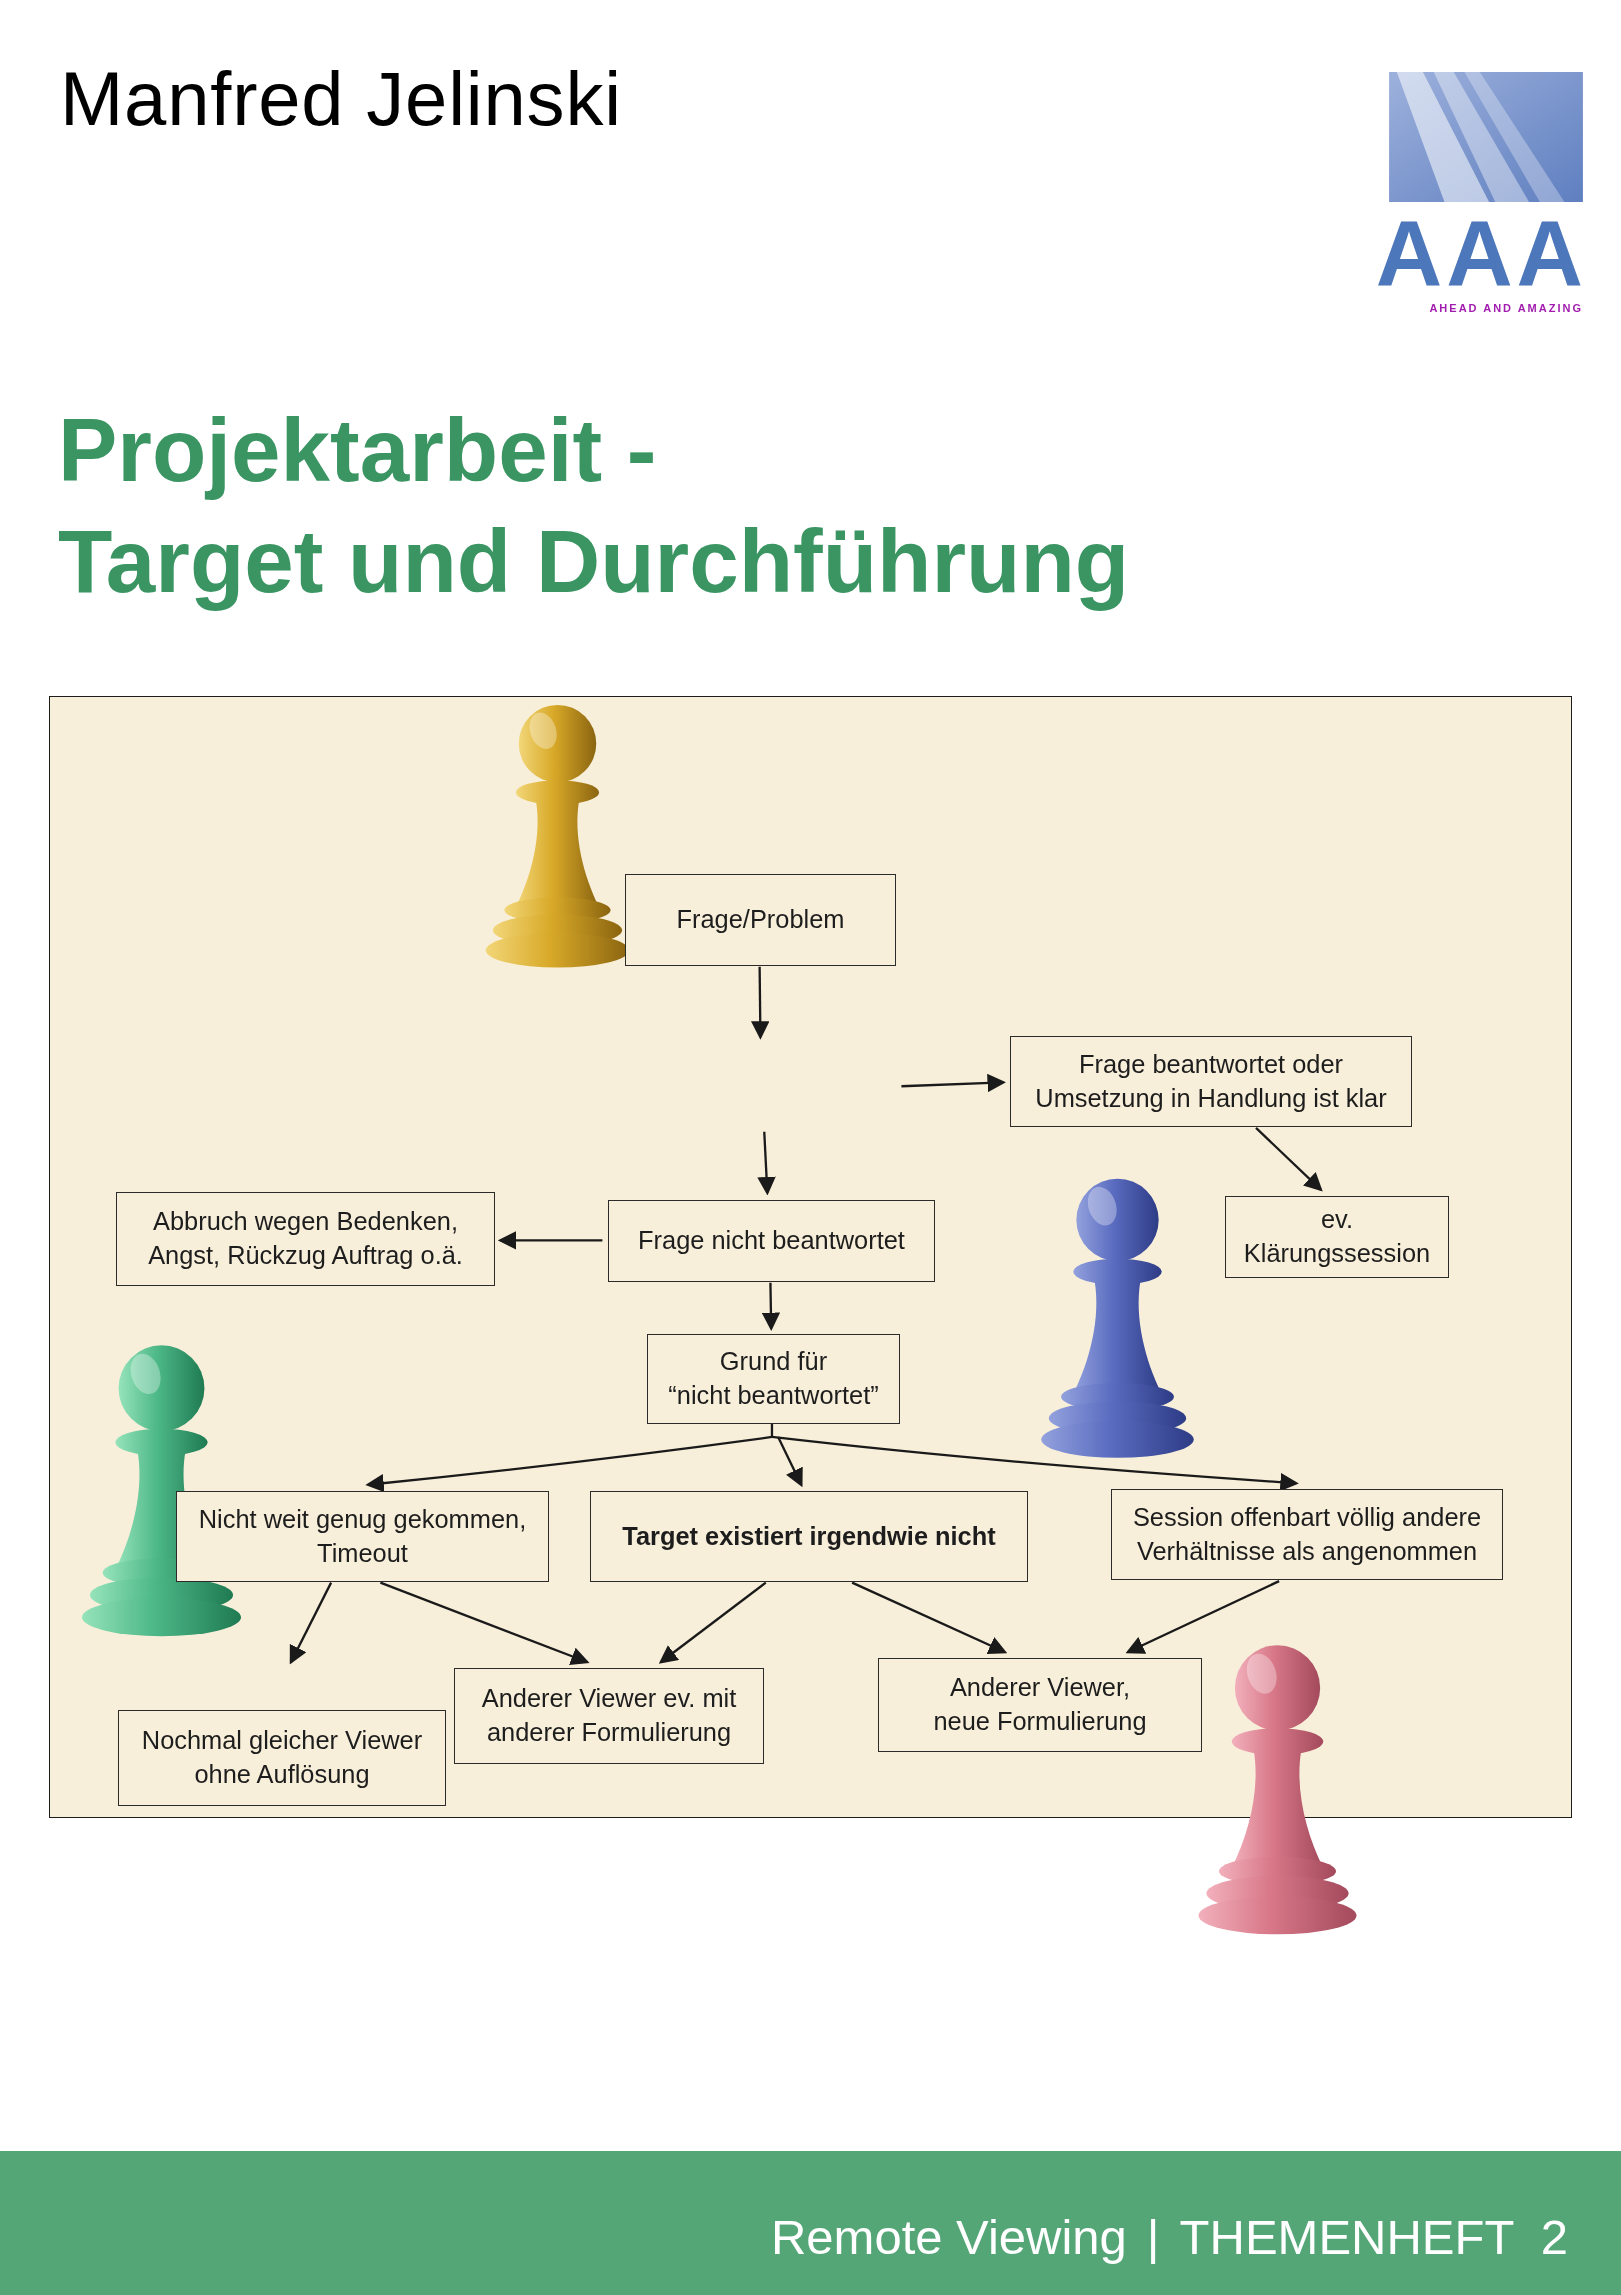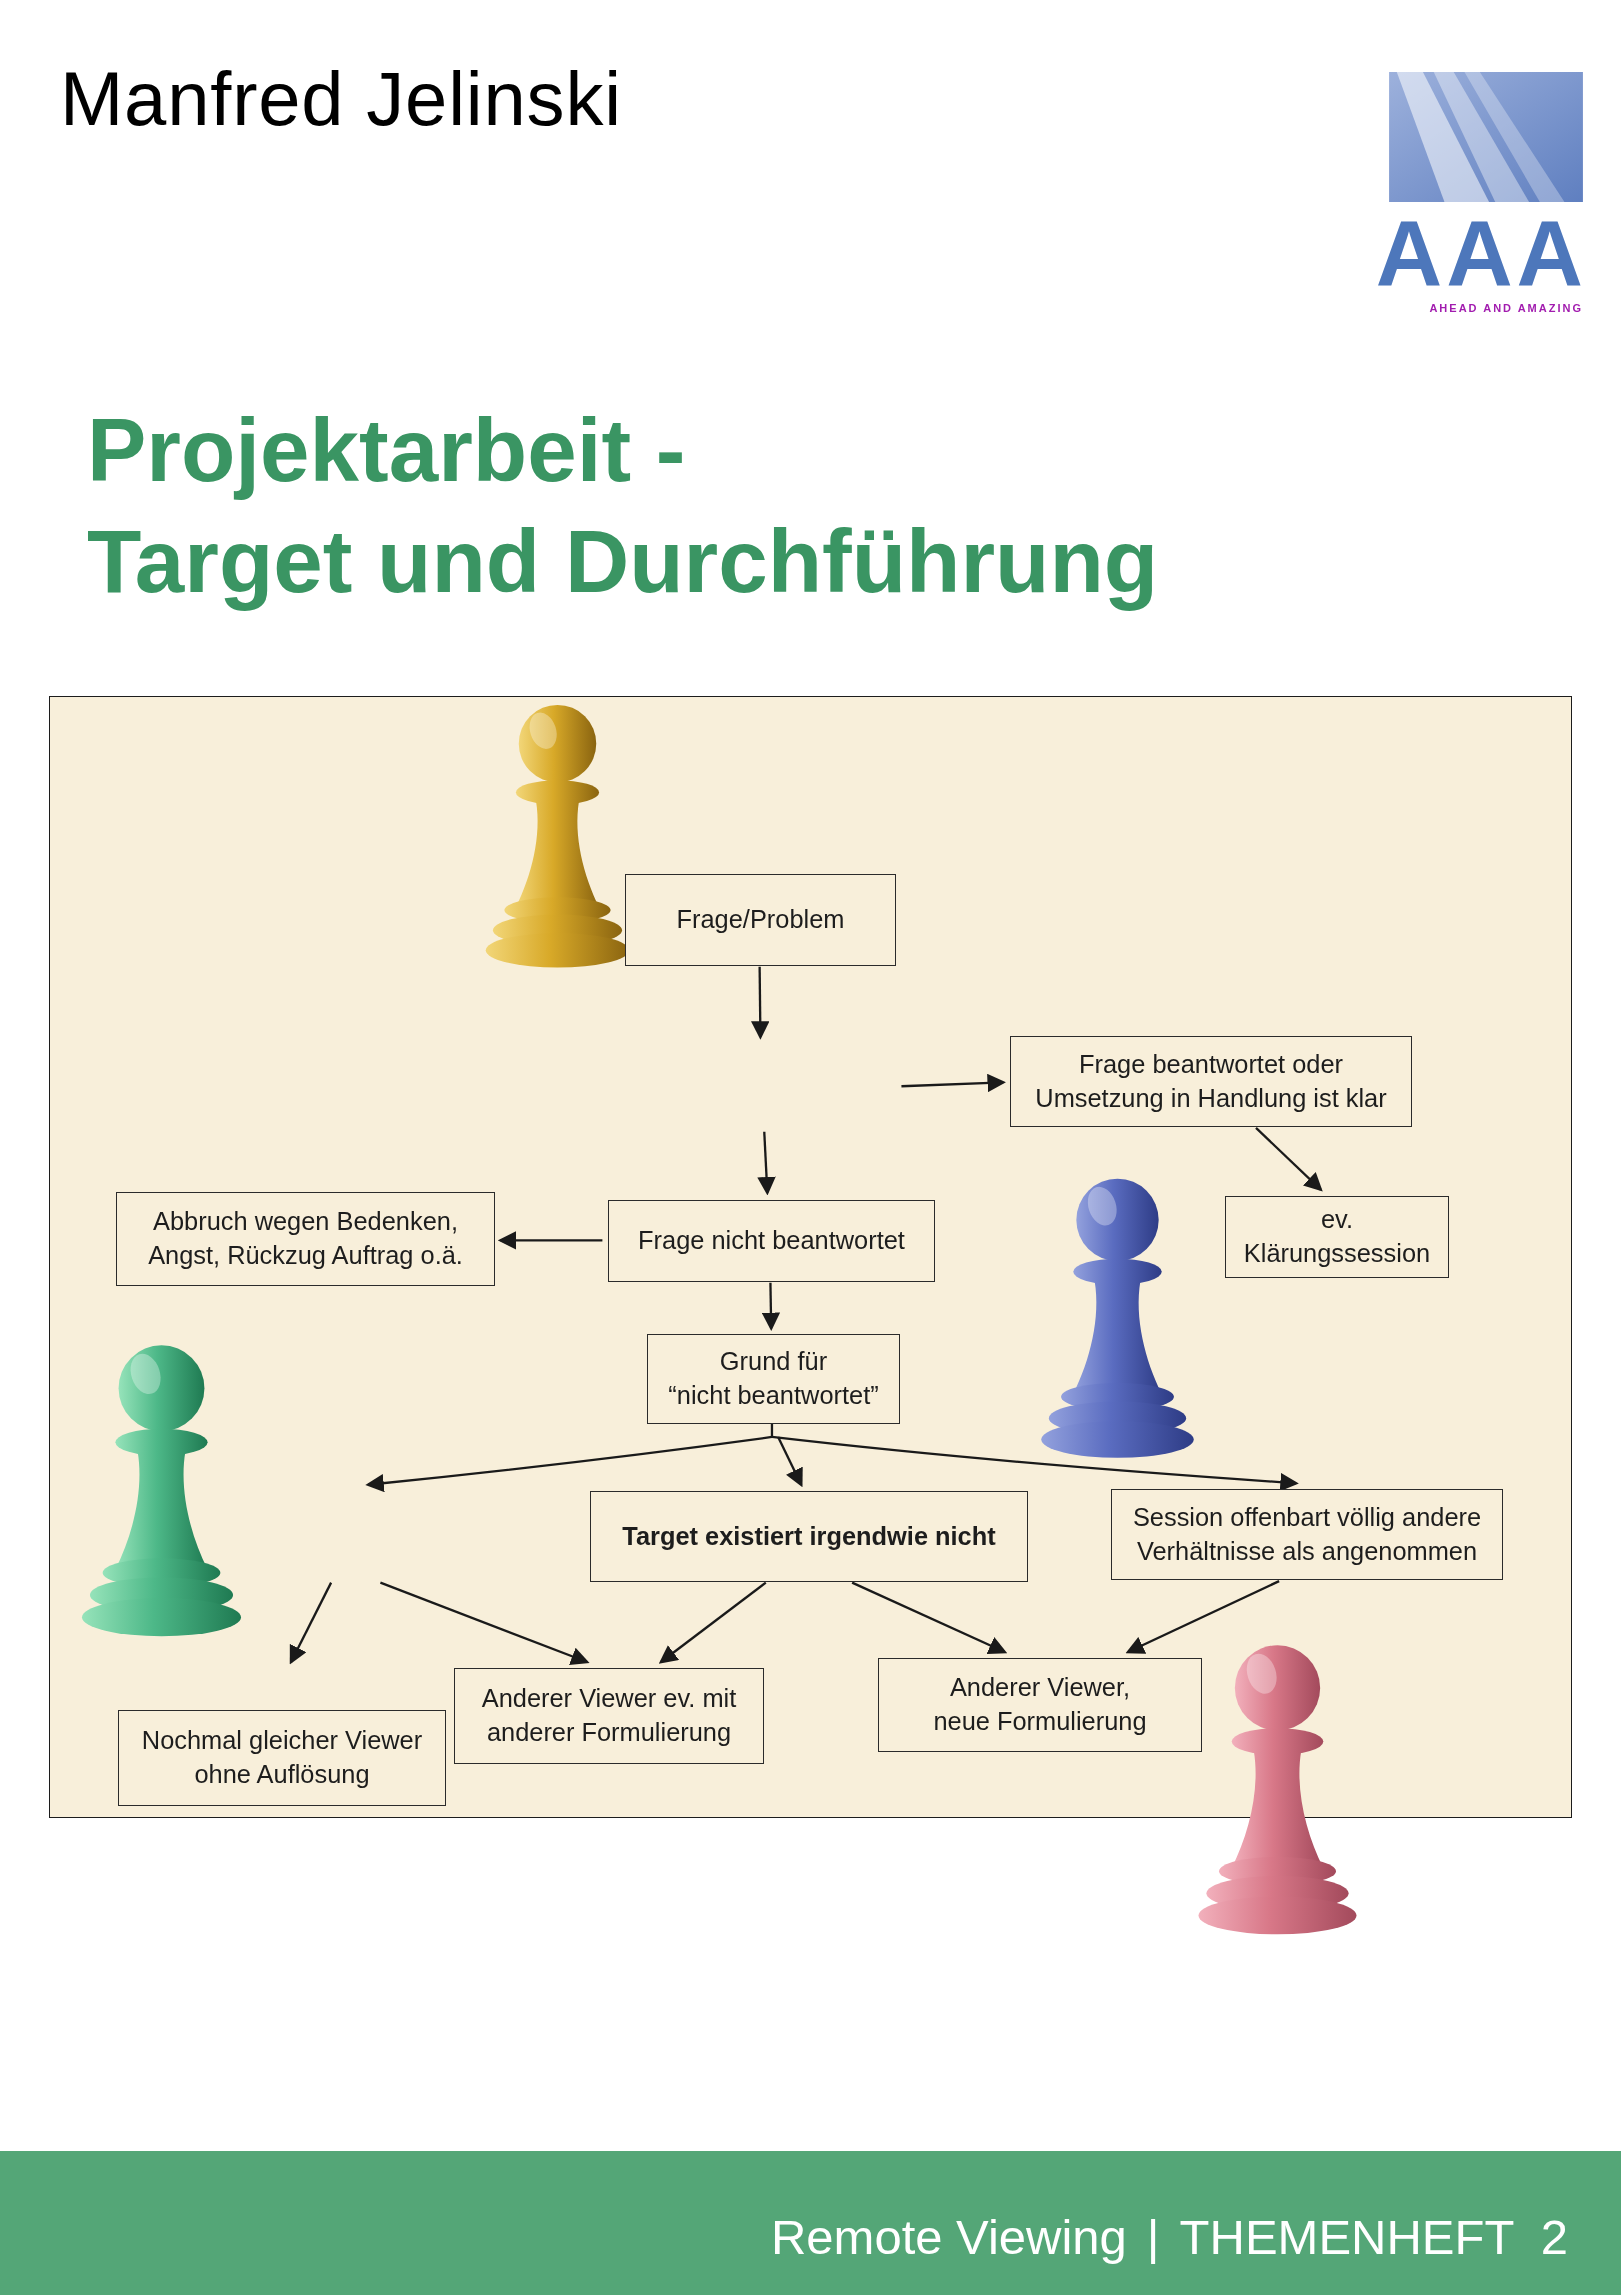--- a/index.html
+++ b/index.html
@@ -21,21 +21,21 @@
     letter-spacing:3.9px;line-height:1;margin-top:4.6px;margin-right:-3.9px;
   }
   .logo-tagline{
     color:#a21caf;font-size:11px;font-weight:700;letter-spacing:2px;
     margin-top:3.1px;white-space:nowrap;
   }
   .title{
     position:absolute;left:58px;top:395px;margin:0;
     color:var(--title-green,#3a9563);font-size:89px;font-weight:700;line-height:1.25;
   }
-  .title-line{display:block;margin-left:29px;}
+  .title-line{display:block;}
   .chart{
     position:absolute;left:49px;top:696px;width:1523px;height:1122px;
     background:var(--chart-bg,#f8efda);border:1.5px solid #1c1c1c;box-sizing:border-box;
   }
   .arrows{position:absolute;left:-1.5px;top:-1.5px;z-index:2;}
   .pawn{position:absolute;z-index:1;}
   .node{
     position:absolute;z-index:3;box-sizing:border-box;
     background:var(--chart-bg,#f8efda);border:1.5px solid #2b2b2b;
     display:flex;flex-direction:column;justify-content:center;align-items:center;
@@ -175,20 +175,24 @@
 
   <div class="node" style="left:1175px;top:499px;width:224px;height:82px;">
     <div>ev. Klärungssession</div>
   </div>
 
   <div class="node" style="left:597px;top:637px;width:253px;height:90px;">
     <div>Grund für</div>
     <div>“nicht beantwortet”</div>
   </div>
 
+  <div class="node" style="left:126px;top:794px;width:373px;height:91px;">
+    <div>Nicht weit genug gekommen,</div>
+    <div>Timeout</div>
+  </div>
 
   <div class="node" style="left:540px;top:794px;width:438px;height:91px;font-weight:bold;">
     <div>Target existiert irgendwie nicht</div>
   </div>
 
   <div class="node" style="left:1061px;top:792px;width:392px;height:91px;">
     <div>Session offenbart völlig andere</div>
     <div>Verhältnisse als angenommen</div>
   </div>
 

